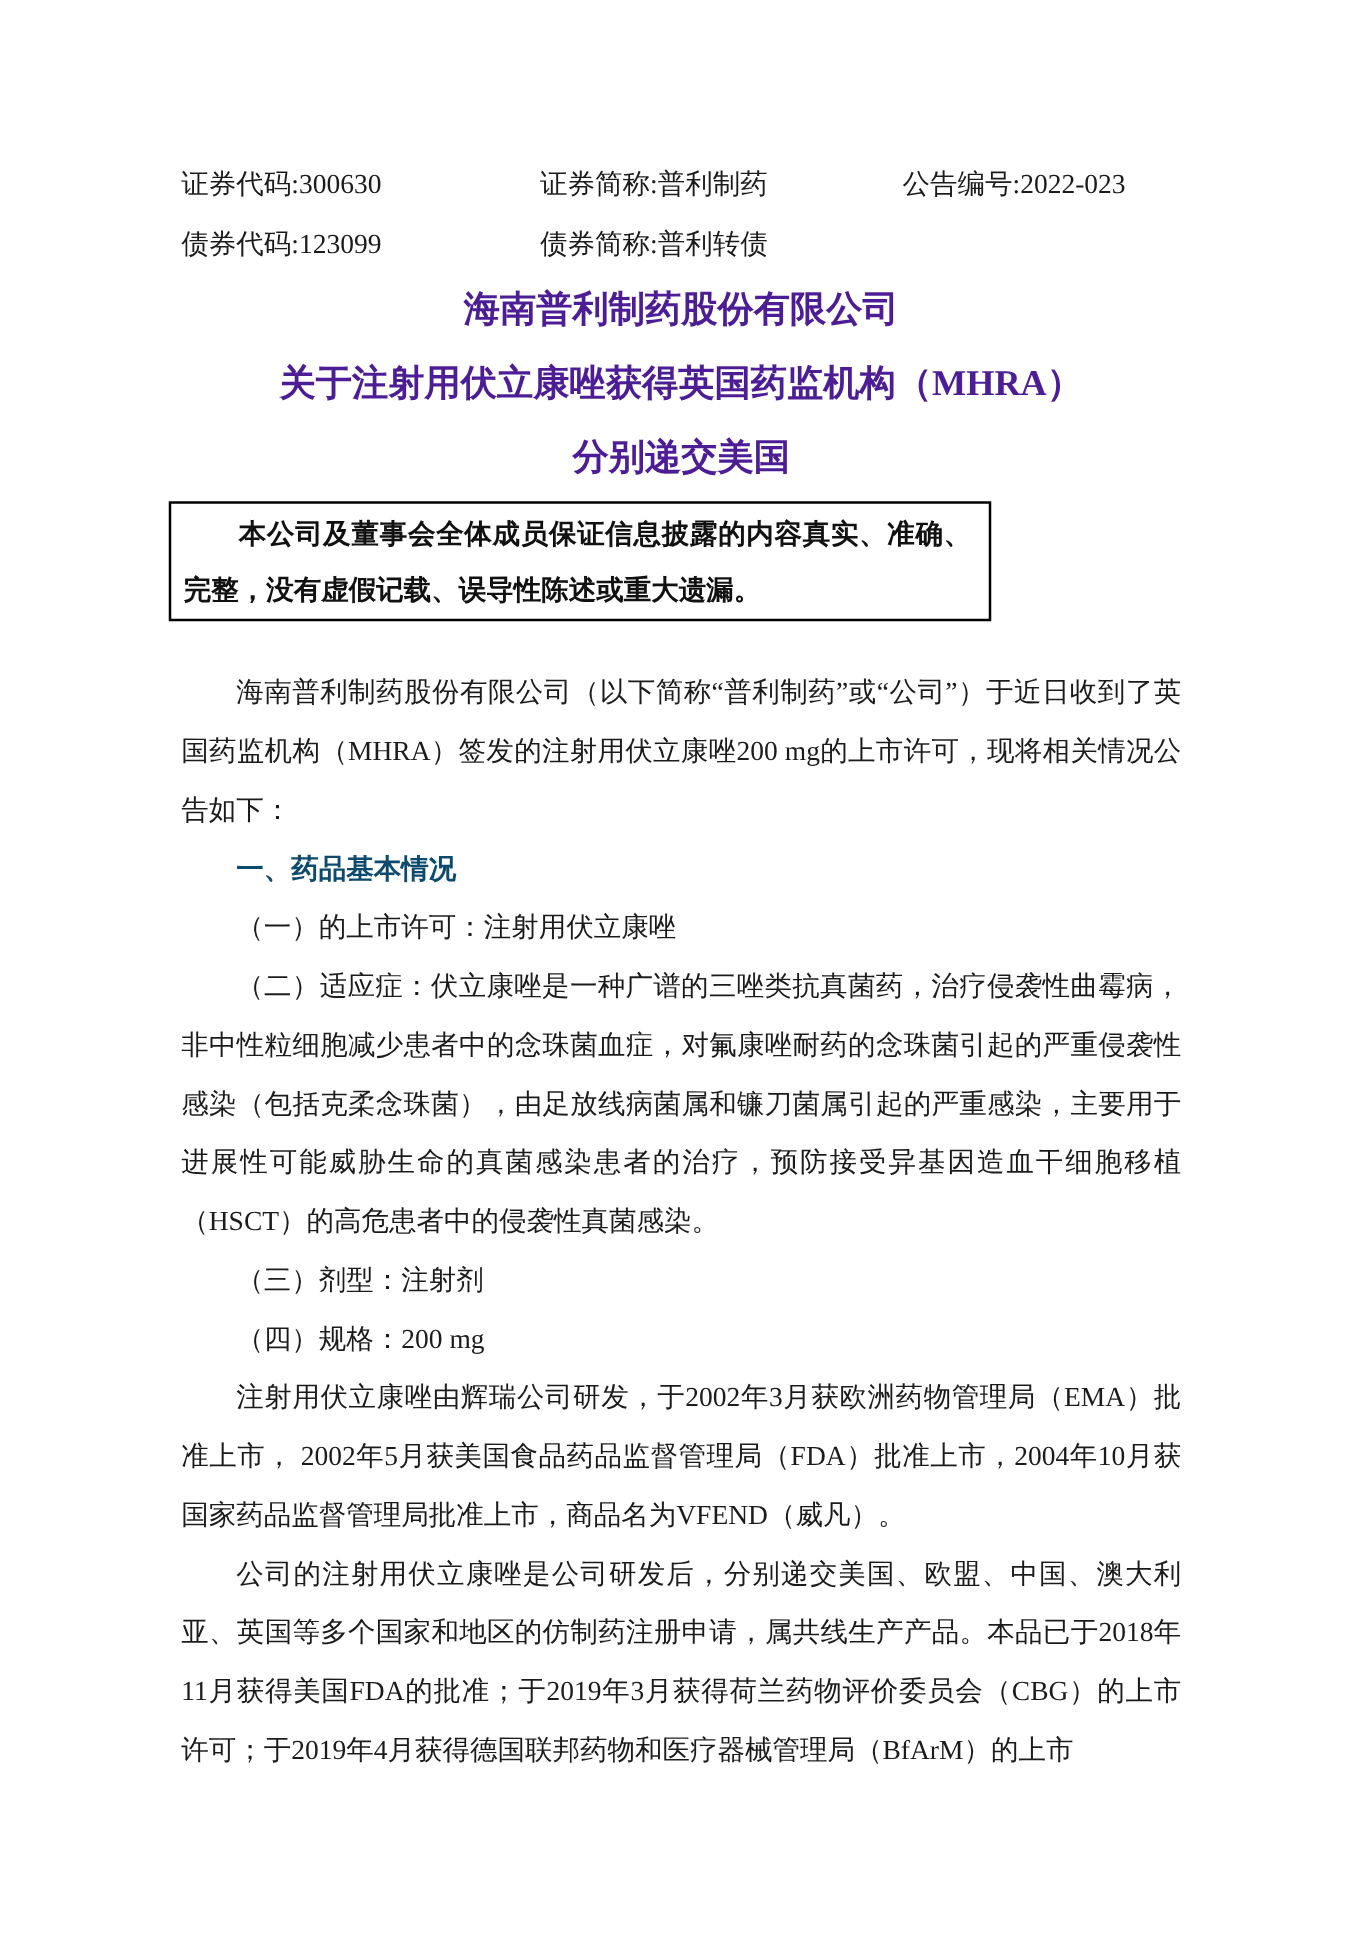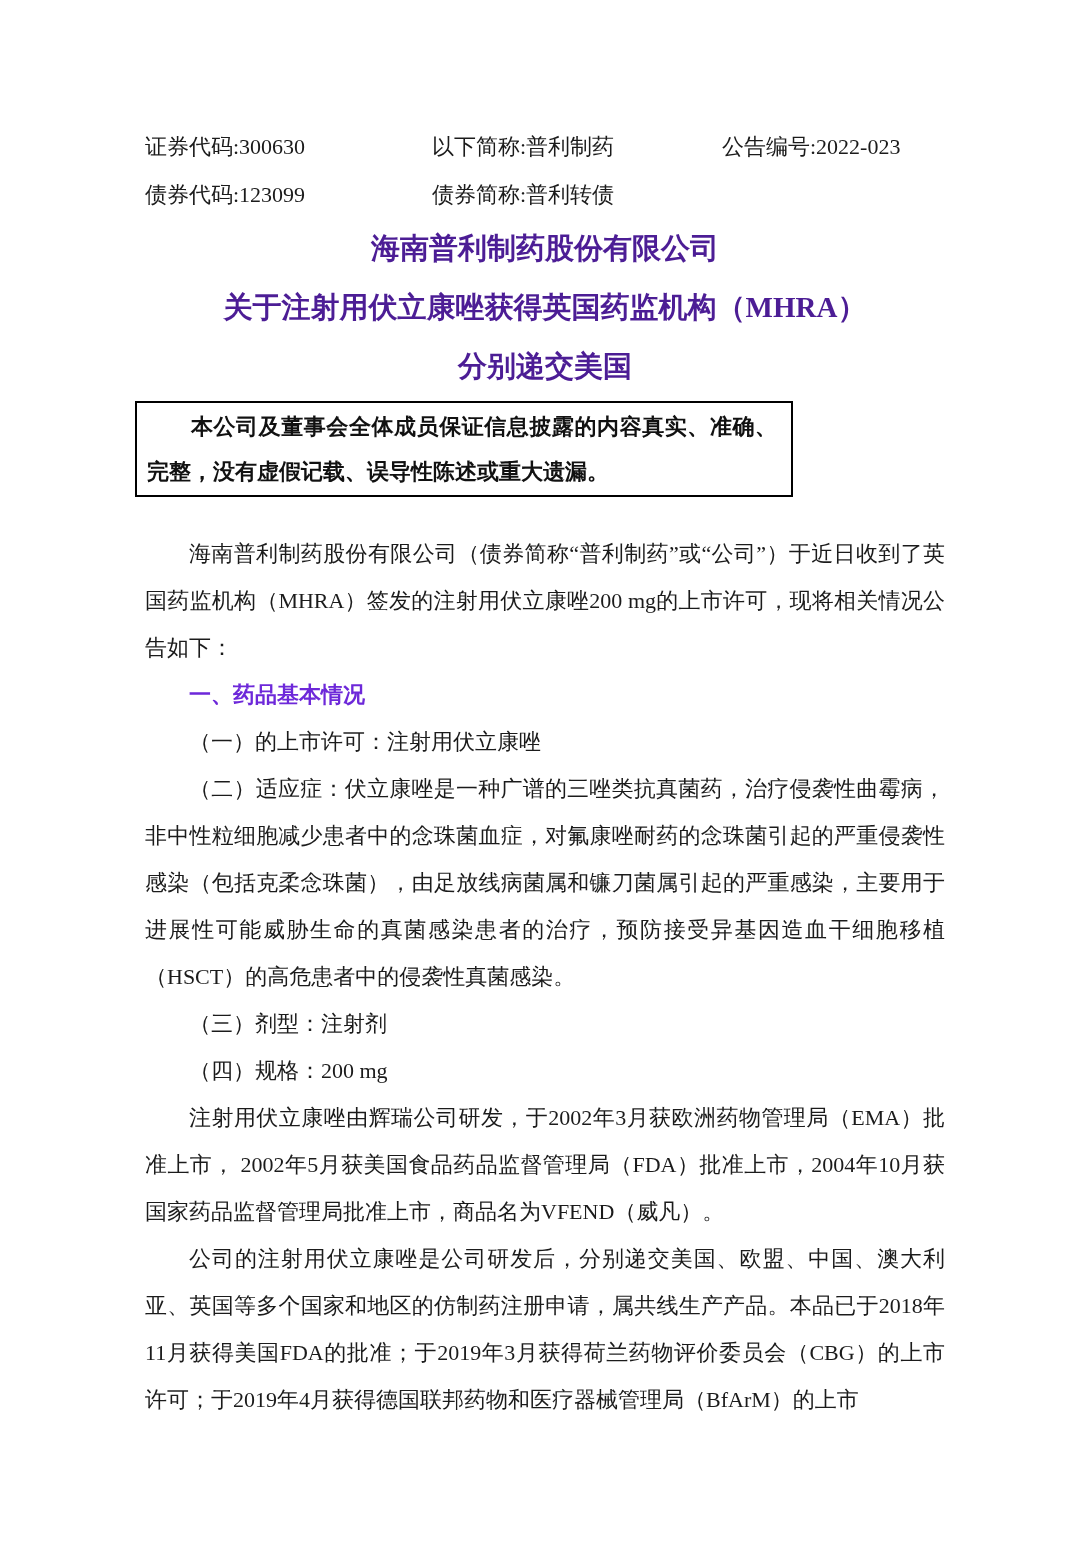--- a/index.html
+++ b/index.html
@@ -61,49 +61,49 @@
     line-height: 47px;
     text-align: justify;
   }
   .para {
     margin: 0;
     text-indent: 2em;
   }
   .heading {
     font-weight: 700;
     font-family: "Liberation Sans", "DejaVu Sans", sans-serif;
-    color: #6d28d9;
+    color: #0c4a6e;
   }
 </style>
 </head>
 <body>
 
 <div class="doc">
 
   <div class="header-grid">
     <span>证券代码:300630</span>
-    <span>以下简称:普利制药</span>
+    <span>证券简称:普利制药</span>
     <span>公告编号:2022-023</span>
     <span>债券代码:123099</span>
     <span>债券简称:普利转债</span>
     <span></span>
   </div>
 
   <div class="titles">
     <div>海南普利制药股份有限公司</div>
     <div>关于注射用伏立康唑获得英国药监机构（MHRA）</div>
     <div>分别递交美国</div>
   </div>
 
   <div class="disclaimer-box">
     <p>本公司及董事会全体成员保证信息披露的内容真实、准确、完整，没有虚假记载、误导性陈述或重大遗漏。</p>
   </div>
 
   <div class="body-text">
-    <p class="para">海南普利制药股份有限公司（债券简称“普利制药”或“公司”）于近日收到了英国药监机构（MHRA）签发的注射用伏立康唑200 mg的上市许可，现将相关情况公告如下：</p>
+    <p class="para">海南普利制药股份有限公司（以下简称“普利制药”或“公司”）于近日收到了英国药监机构（MHRA）签发的注射用伏立康唑200 mg的上市许可，现将相关情况公告如下：</p>
     <p class="para heading">一、药品基本情况</p>
     <p class="para">（一）的上市许可：注射用伏立康唑</p>
     <p class="para">（二）适应症：伏立康唑是一种广谱的三唑类抗真菌药，治疗侵袭性曲霉病，非中性粒细胞减少患者中的念珠菌血症，对氟康唑耐药的念珠菌引起的严重侵袭性感染（包括克柔念珠菌），由足放线病菌属和镰刀菌属引起的严重感染，主要用于进展性可能威胁生命的真菌感染患者的治疗，预防接受异基因造血干细胞移植（HSCT）的高危患者中的侵袭性真菌感染。</p>
     <p class="para">（三）剂型：注射剂</p>
     <p class="para">（四）规格：200 mg</p>
     <p class="para">注射用伏立康唑由辉瑞公司研发，于2002年3月获欧洲药物管理局（EMA）批准上市， 2002年5月获美国食品药品监督管理局（FDA）批准上市，2004年10月获国家药品监督管理局批准上市，商品名为VFEND（威凡）。</p>
     <p class="para">公司的注射用伏立康唑是公司研发后，分别递交美国、欧盟、中国、澳大利亚、英国等多个国家和地区的仿制药注册申请，属共线生产产品。本品已于2018年11月获得美国FDA的批准；于2019年3月获得荷兰药物评价委员会（CBG）的上市许可；于2019年4月获得德国联邦药物和医疗器械管理局（BfArM）的上市</p>
   </div>
 
 </div>

